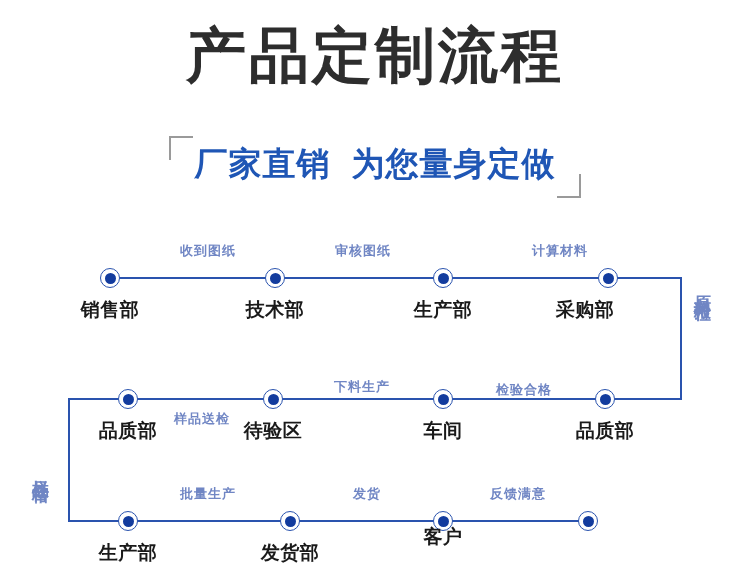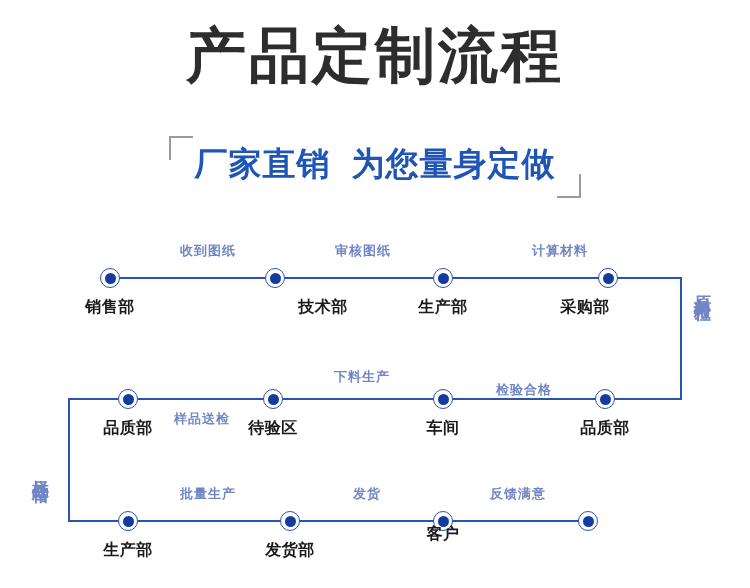--- a/index.html
+++ b/index.html
@@ -102,21 +102,21 @@
     width: 11px;
     height: 11px;
     margin-left: -5.5px;
     margin-top: -5.5px;
     border-radius: 50%;
     background: #133c9e;
   }
 
   .node-label {
     position: absolute;
-    font-size: 16px;
+    font-size: 19px;
     font-weight: 700;
     color: #1a1a1a;
     white-space: nowrap;
     transform: translateX(-50%);
     letter-spacing: 0.5px;
   }
 
   .edge-label {
     position: absolute;
     font-size: 13px;
@@ -166,27 +166,27 @@
     <line x1="68" y1="521" x2="588" y2="521" stroke="#2a53ae" stroke-width="2"></line>
   </svg>
 
   <div id="flow">
       <div class="edge-label" style="left: 208px; top: 242px;">收到图纸</div>
       <div class="edge-label" style="left: 363px; top: 242px;">审核图纸</div>
       <div class="edge-label" style="left: 531px; top: 242px; margin-left: 29px;">计算材料</div>
       <div class="node" style="left: 110px; top: 278px;"></div>
       <div class="node-label" style="left: 110px; top: 297px;">销售部</div>
       <div class="node" style="left: 275px; top: 278px;"></div>
-      <div class="node-label" style="left: 275px; top: 297px; margin-left: 48px;">技术部</div>
+      <div class="node-label" style="left: 275px; top: 297px;">技术部</div>
       <div class="node" style="left: 443px; top: 278px;"></div>
       <div class="node-label" style="left: 443px; top: 297px;">生产部</div>
       <div class="node" style="left: 608px; top: 278px;"></div>
       <div class="node-label" style="left: 585px; top: 297px;">采购部</div>
       <div class="edge-label" style="left: 202px; top: 363px; margin-top: 47px;">样品送检</div>
-      <div class="edge-label" style="left: 362px; top: 368px;">下料生产</div>
+      <div class="edge-label" style="left: 362px; top: 378px;">下料生产</div>
       <div class="edge-label" style="left: 524px; top: 363px; margin-top: 18px;">检验合格</div>
       <div class="node" style="left: 128px; top: 399px;"></div>
       <div class="node-label" style="left: 128px; top: 418px;">品质部</div>
       <div class="node" style="left: 273px; top: 399px;"></div>
       <div class="node-label" style="left: 273px; top: 418px;">待验区</div>
       <div class="node" style="left: 443px; top: 399px;"></div>
       <div class="node-label" style="left: 443px; top: 418px;">车间</div>
       <div class="node" style="left: 605px; top: 399px;"></div>
       <div class="node-label" style="left: 605px; top: 418px;">品质部</div>
       <div class="edge-label" style="left: 208px; top: 485px; text-align: center;">批量生产</div>

